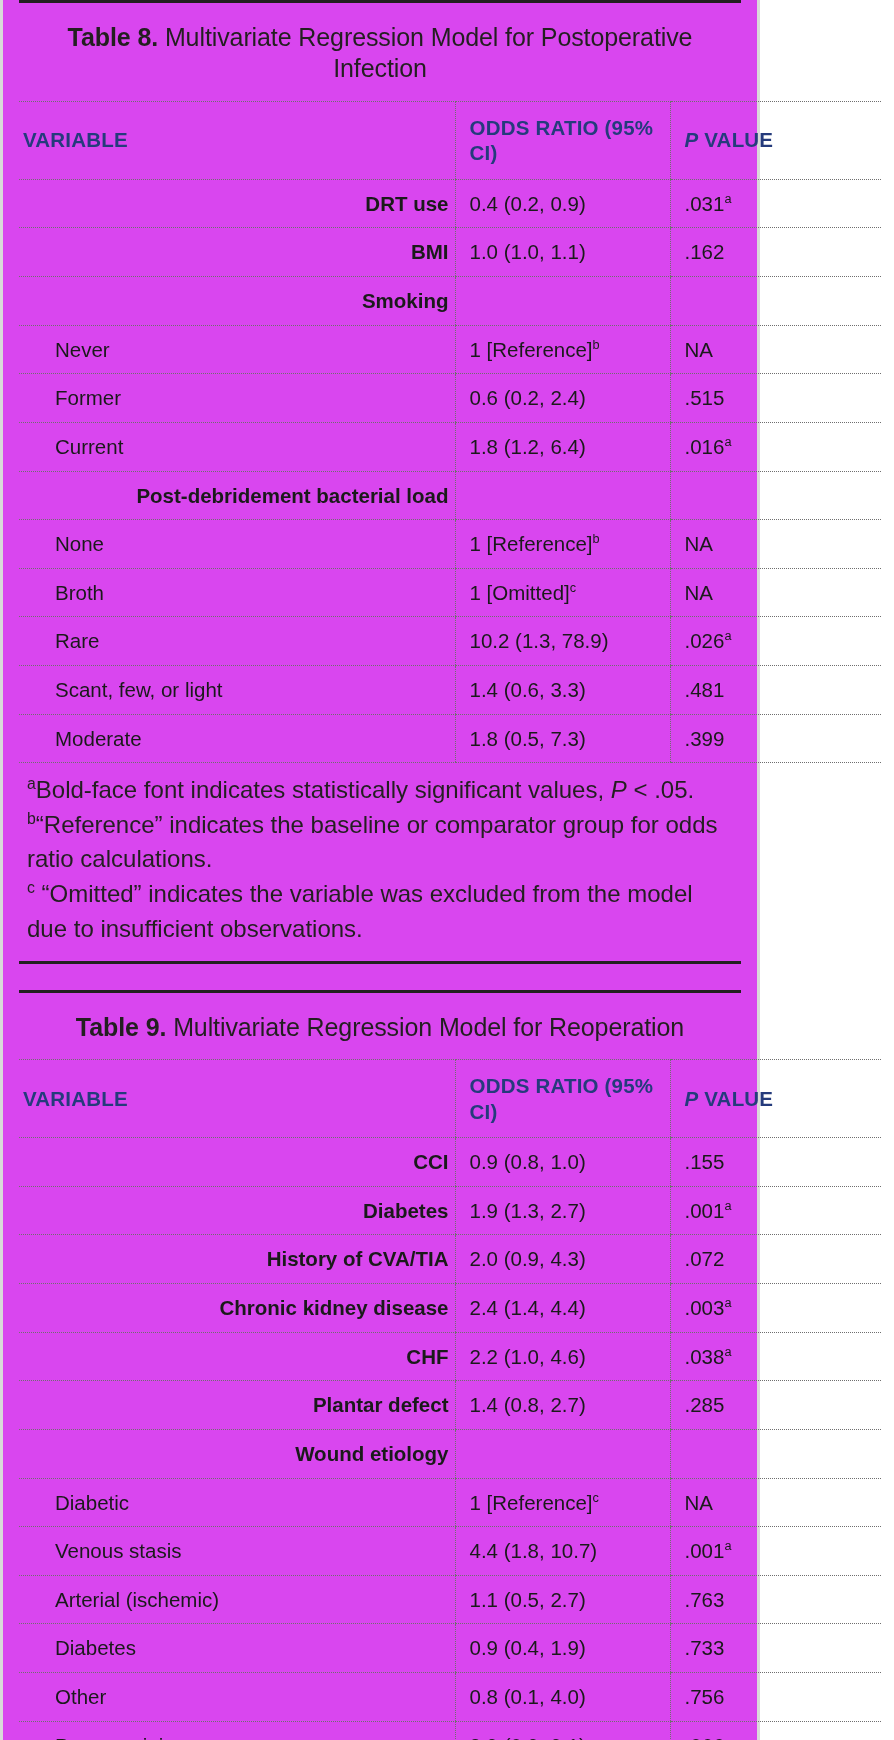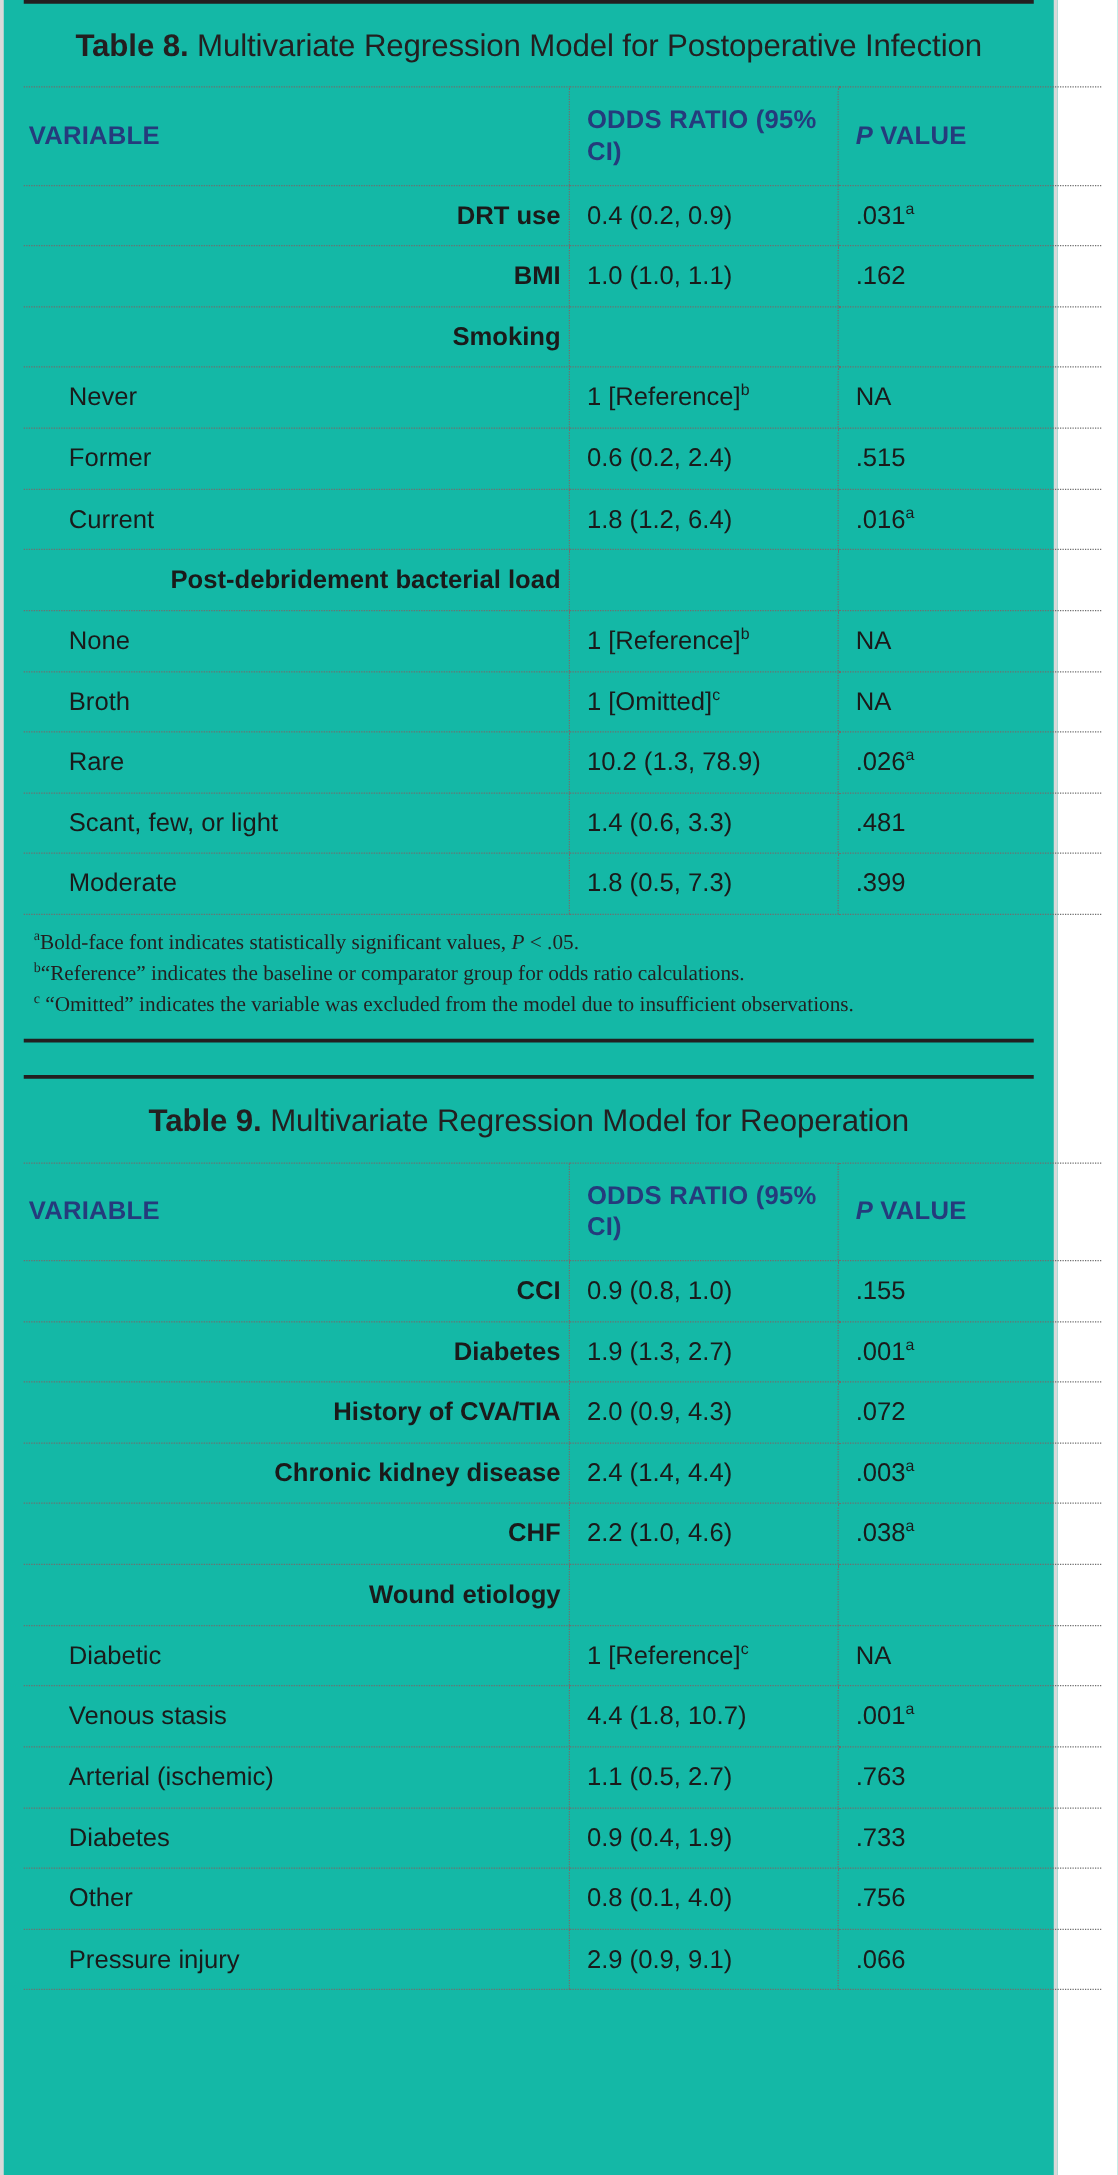--- a/index.html
+++ b/index.html
@@ -9,26 +9,26 @@
   }
   body {
     width: 894px;
     height: 1740px;
     font-family: "Liberation Sans", sans-serif;
     color: #1a1a1a;
     overflow: hidden;
   }
   .page {
     position: relative;
-    width: 846px;
+    width: 760px;
     height: 1740px;
     box-sizing: border-box;
     border-left: 3px solid #d9d9d9;
     border-right: 3px solid #d9d9d9;
-    background: #14b8a6;
+    background: #d946ef;
   }
   .table-block {
     padding: 0 16px;
     box-sizing: border-box;
   }
   .rule-top {
     border-top: 3px solid #231f20;
     margin: 0 16px;
   }
   .rule-bottom {
@@ -95,24 +95,23 @@
     text-align: right;
   }
   td.pv.bold { font-weight: normal; }
   sup {
     font-size: 0.62em;
     vertical-align: super;
     line-height: 0;
   }
   .footnotes {
     padding: 10px 8px 14px 8px;
-    font-size: 17px;
+    font-size: 24px;
     line-height: 1.42;
     color: #231f20;
-    font-family: Liberation Serif, serif;
   }
   .footnotes .fn {
     margin: 0 0 1px 0;
   }
   .footnotes .fn sup { font-size: 0.66em; }
   .footnotes em { font-style: italic; }
 </style>
 </head>
 <body>
 
@@ -241,20 +240,25 @@
               <td class="col-var grp">Chronic kidney disease</td>
               <td class="col-or"><span>2.4 (1.4, 4.4)</span></td>
               <td class="col-p pv bold"><span>.003</span><sup>a</sup></td>
             </tr>
             <tr>
               <td class="col-var grp">CHF</td>
               <td class="col-or"><span>2.2 (1.0, 4.6)</span></td>
               <td class="col-p pv bold"><span>.038</span><sup>a</sup></td>
             </tr>
             <tr>
+              <td class="col-var grp">Plantar defect</td>
+              <td class="col-or"><span>1.4 (0.8, 2.7)</span></td>
+              <td class="col-p pv"><span>.285</span></td>
+            </tr>
+            <tr>
               <td class="col-var grp">Wound etiology</td>
               <td class="col-or"><span></span></td>
               <td class="col-p pv"><span></span></td>
             </tr>
             <tr>
               <td class="col-var sub">Diabetic</td>
               <td class="col-or"><span>1 [Reference]</span><sup>c</sup></td>
               <td class="col-p pv"><span>NA</span></td>
             </tr>
             <tr>

